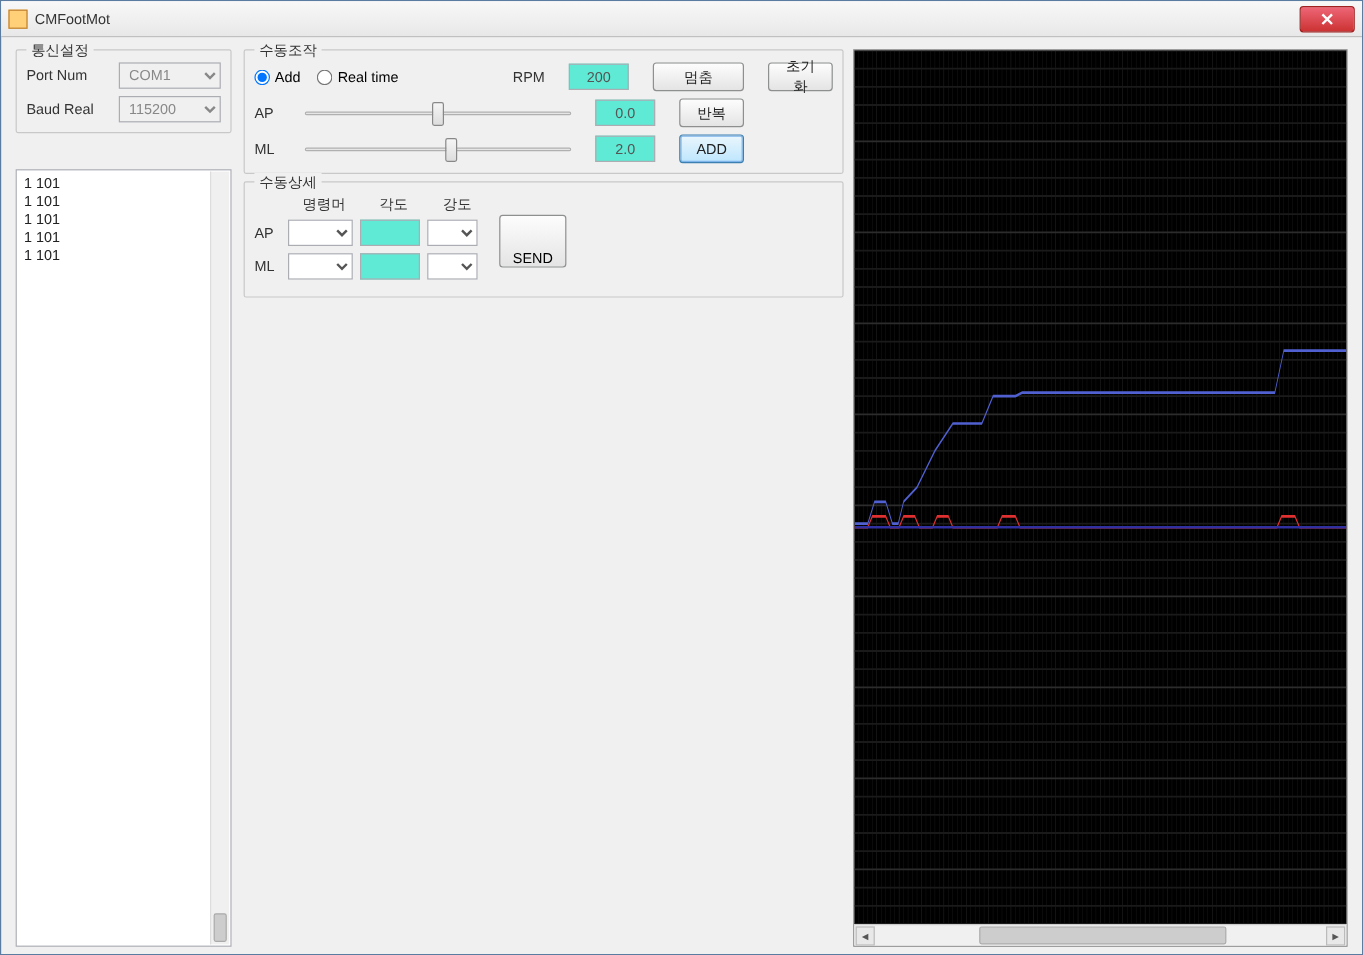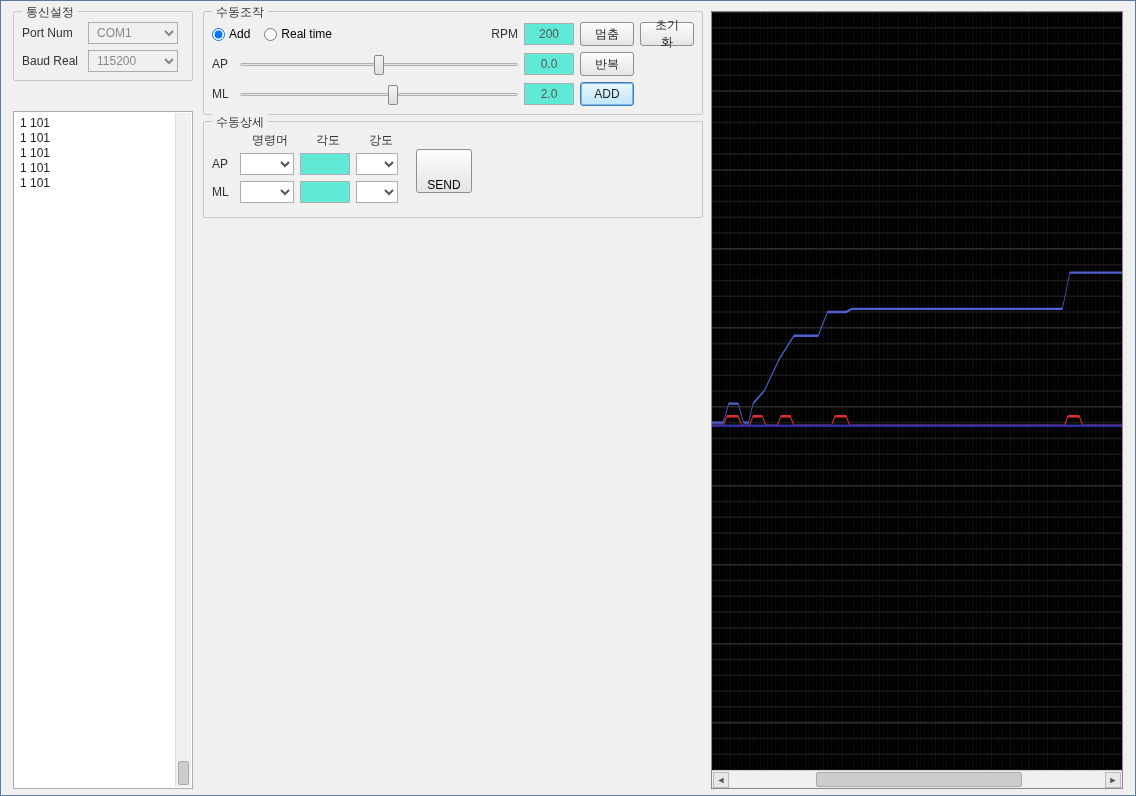--- a/index.html
+++ b/index.html
@@ -10,21 +10,21 @@
   .titlebar .title { flex: 1; color: #333; }
   .close-btn { width: 46px; height: 22px; background: linear-gradient(#e67,#c33); border: 1px solid #a02020; border-radius: 3px; color: #fff; display: flex; align-items: center; justify-content: center; cursor: pointer; }
   .close-btn svg { width: 12px; height: 12px; }
   .content { flex: 1; padding: 10px 12px 6px 12px; display: flex; flex-direction: row; gap: 8px; }
   .top-row { display: flex; gap: 10px; }
   .left-col { width: 180px; display: flex; flex-direction: column; gap: 6px; }
   .mid-col { width: 500px; display: flex; flex-direction: column; gap: 6px; }
   .right-col { flex: 1; }
   .group { border: 1px solid #c8c8c8; border-radius: 2px; padding: 10px 8px 8px 8px; position: relative; background: #f0f0f0; }
   .group > .legend { position: absolute; top: -8px; left: 8px; background: #f0f0f0; padding: 0 4px; color: #333; }
-  .row { display: flex; align-items: center; gap: 6px; margin-bottom: 6px; }
+  .row { display: flex; align-items: center; gap: 20px; margin-bottom: 6px; }
   .row:last-child { margin-bottom: 0; }
   .lbl { color: #333; }
   select, input[type=text] { height: 22px; border: 1px solid #abadb3; background: #5eead4; padding: 0 4px; color: #555; }
   select.disabled, input.disabled { background: #f0f0f0; color: #888; }
   .btn { height: 24px; padding: 0 10px; background: linear-gradient(#fdfdfd,#e4e4e4); border: 1px solid #8e8f8f; border-radius: 3px; cursor: pointer; color: #222; display: inline-flex; align-items: center; justify-content: center; }
   .btn.focus { border: 1px solid #3c7fb1; box-shadow: 0 0 0 1px #7eb4ea inset; background: linear-gradient(#eaf6fd,#bee6fd); }
   .listbox { flex: 1; border: 1px solid #abadb3; background: #fff; padding: 4px 6px; min-height: 100px; position: relative; margin-top: 24px; }
   .listbox .item { color: #222; line-height: 15px; }
   .scrollbar { position: absolute; right: 1px; top: 1px; bottom: 1px; width: 16px; background: #f0f0f0; border-left: 1px solid #ddd; }
   .scrollbar .thumb { position: absolute; left: 2px; right: 2px; height: 24px; bottom: 2px; background: #cdcdcd; border: 1px solid #aaa; border-radius: 2px; }
@@ -50,20 +50,29 @@
   .hscroll .right-arr { right: 1px; }
   .hscroll .track { position: absolute; left: 18px; right: 18px; top: 1px; bottom: 1px; }
   .hscroll .thumb { position: absolute; top: 0; bottom: 0; background: #cdcdcd; border: 1px solid #aaa; border-radius: 2px; }
   .gridline { stroke: #1a1a1a; stroke-width: 1; }
   .gridline-major { stroke: #2c2c2c; stroke-width: 1; }
 </style>
 </head>
 <body>
 
 <div class="window">
+  <div class="titlebar">
+    <div class="icon"></div>
+    <div class="title">CMFootMot</div>
+    <div class="close-btn">
+      <svg viewBox="0 0 12 12">
+          <path d="M2 2 L10 10 M10 2 L2 10" stroke="#fff" stroke-width="2"></path>
+        </svg>
+    </div>
+  </div>
 
   <div class="content">
     <div class="top-row">
 
       <div class="left-col">
         <div class="group">
           <span class="legend">통신설정</span>
           <div class="row">
             <span class="lbl" style="width:60px">Port Num</span>
             <select class="disabled" style="width:90px">
@@ -100,21 +109,21 @@
                 <input type="radio" name="mode" checked="" style="">
                 <span>Add</span>
               </label>
               <label class="radio">
                 <input type="radio" name="mode" style="">
                 <span>Real time</span>
               </label>
             </div>
             <span class="lbl">RPM</span>
             <input type="text" class="small-input" value="200" style="">
-            <button class="btn" style="width:54px">멈춤</button>
+            <button class="btn" style="width:76px">멈춤</button>
             <button class="btn" style="width:54px">초기화</button>
           </div>
           <div class="row">
             <span class="lbl" style="width:22px">AP</span>
             <div class="slider">
               <div class="track"></div>
                 <div class="thumb" id="ap-thumb" style="left: calc(50% - 5px);"></div>
             </div>
             <input type="text" class="small-input" value="0.0" style="">
             <button class="btn" style="width:54px">반복</button>

